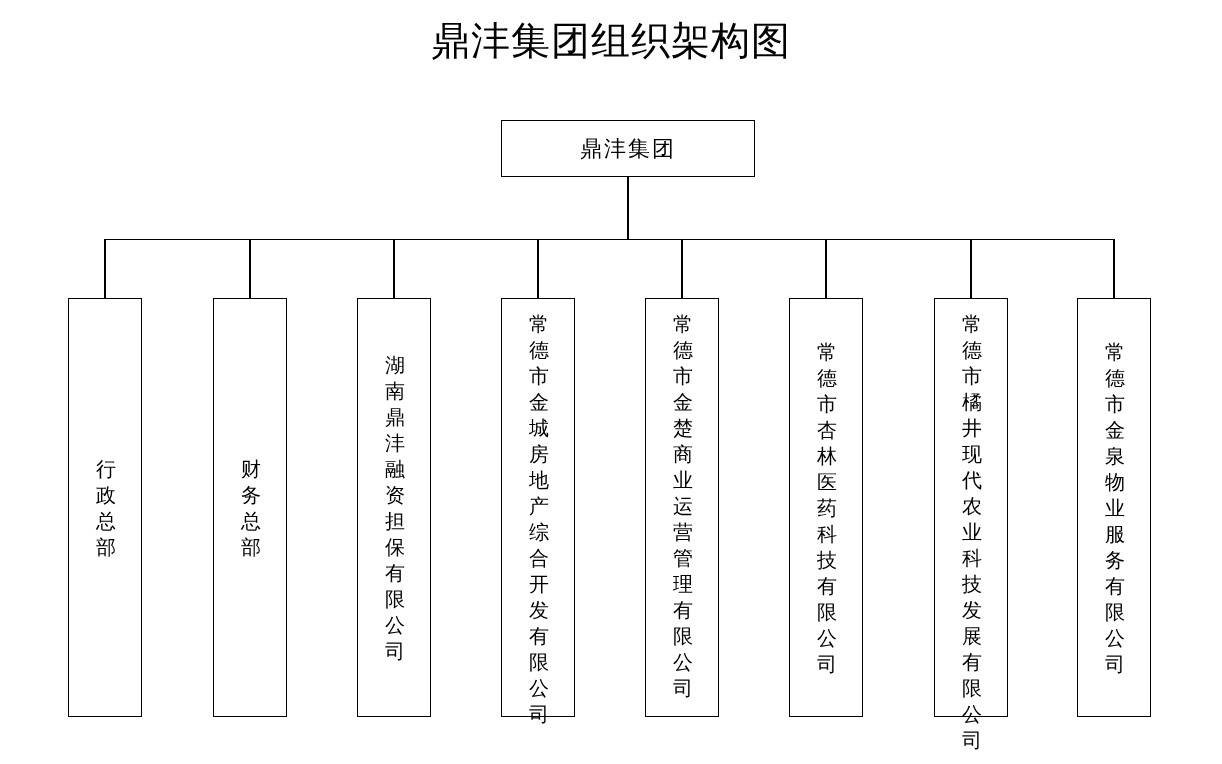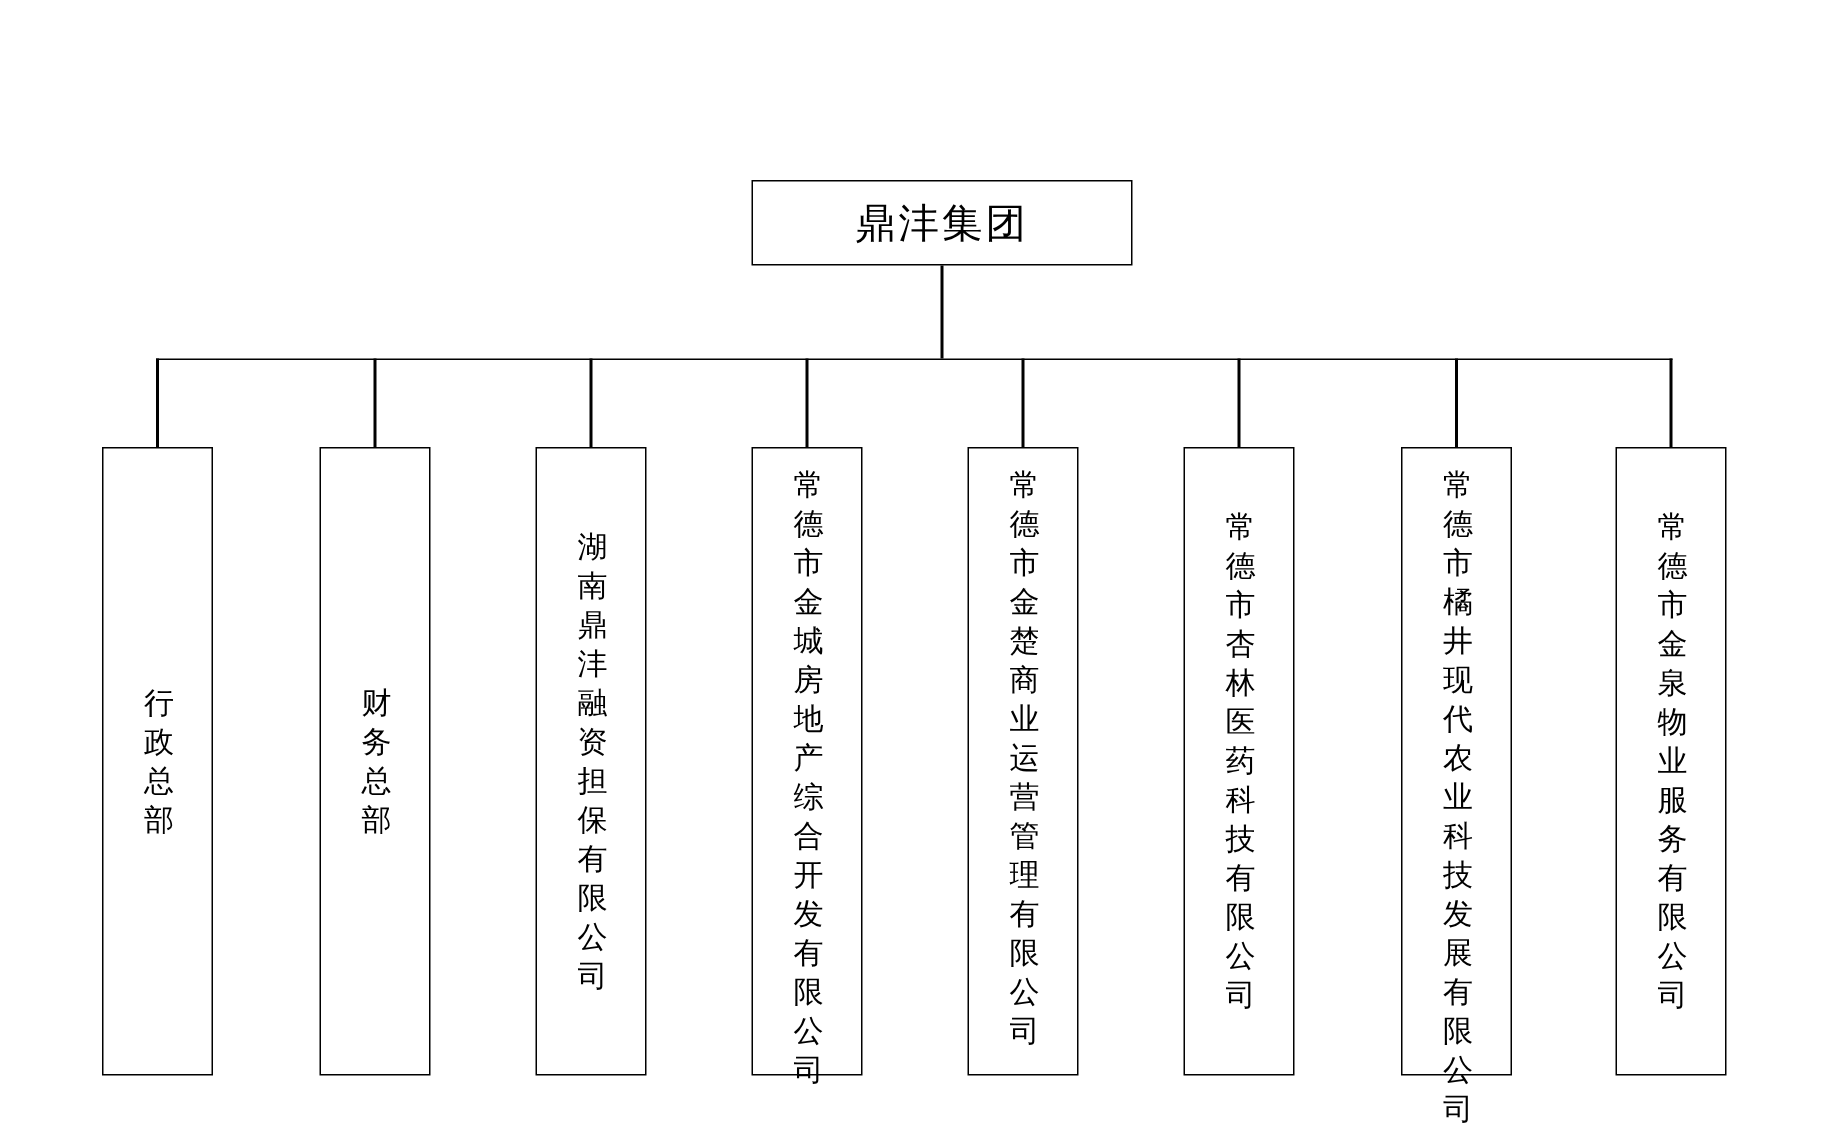--- a/index.html
+++ b/index.html
@@ -47,21 +47,21 @@
     left: 501px;
     top: 120px;
     width: 254px;
     height: 57px;
     display: flex;
     align-items: center;
     justify-content: center;
   }
   .root-label {
     font-family: "Liberation Serif", "DejaVu Serif", serif;
-    font-size: 27px;
+    font-size: 22px;
     line-height: 30px;
     letter-spacing: 2px;
     white-space: nowrap;
   }
 
   .leaf-box {
     top: 298px;
     width: 74px;
     height: 419px;
   }
@@ -88,20 +88,21 @@
     background: #000000;
   }
   .line-v { width: 1.4px; }
   .line-h { height: 1.4px; }
 </style>
 </head>
 <body>
 
 <div id="chart-canvas">
 
+  <div class="chart-title">鼎沣集团组织架构图</div>
 
   <div class="node-box root-box">
     <span class="root-label">鼎沣集团</span>
   </div>
 
   <div class="line line-v" style="left:627.3px; top:177px; height:62px;"></div>
 
   <div class="line line-h" style="left:104.3px; top:238.6px; width:1011px;"></div>
 
   <div class="line line-v" style="left:104.3px; top:239px; height:59px;"></div>

